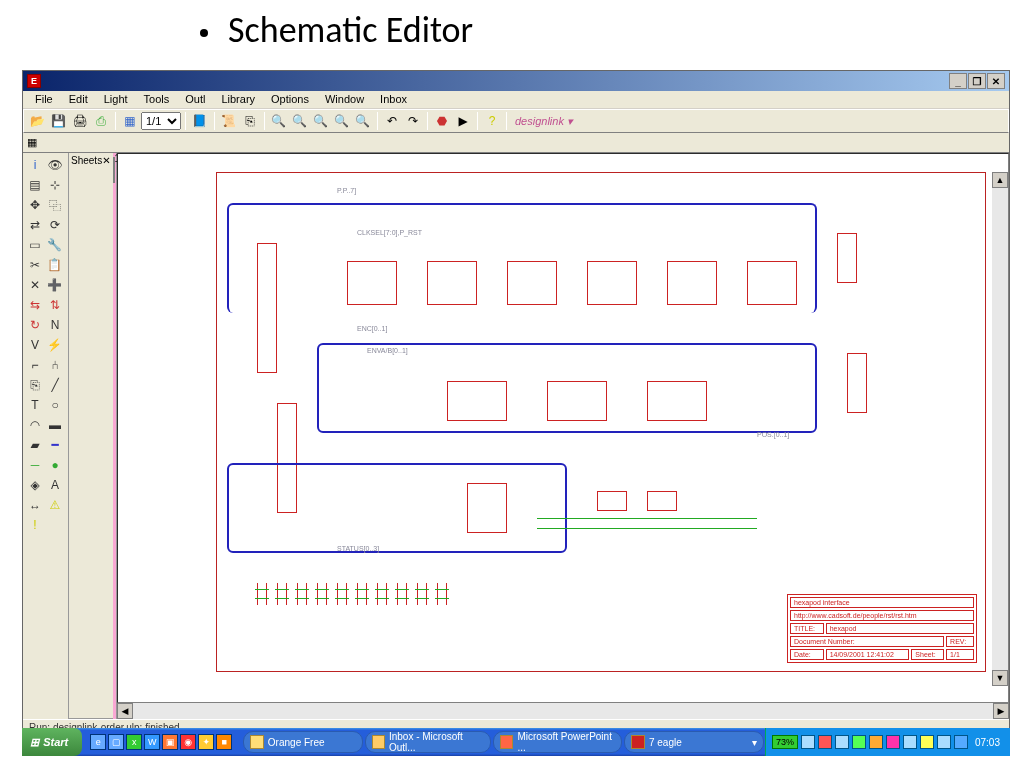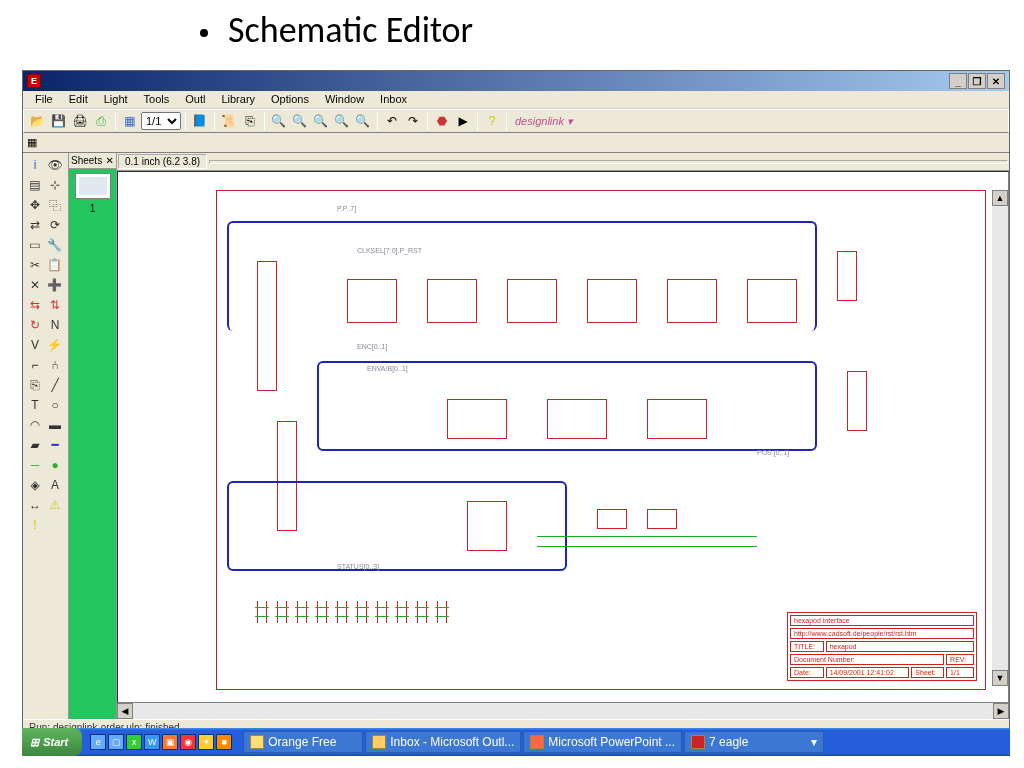--- a/index.html
+++ b/index.html
@@ -15,40 +15,40 @@
   .menubar span { padding:2px 8px; cursor:default; }
   .toolbar { height: 24px; background:#ece9d8; border:1px solid #fff; border-bottom-color:#808080; display:flex; align-items:center; padding:1px 4px; gap:1px;}
   .toolbar .tbtn { width:20px; height:20px; border:1px solid transparent; display:inline-flex; align-items:center; justify-content:center; font-size:12px; cursor:pointer;}
   .toolbar .sep { width:1px; height:18px; background:#808080; margin:0 3px; border-right:1px solid #fff;}
   .toolbar select { font-size:11px; height:18px; width:40px; }
   .dlink { color:#c05090; font-style:italic; font-size:11px; padding:0 4px;}
   .toolbar2 { height: 20px; background:#ece9d8; border-bottom:1px solid #808080; display:flex; align-items:center; padding:1px 4px;}
   .workrow { flex:1; display:flex; overflow:hidden;}
   .lefttools { width:46px; background:#ece9d8; border-right:1px solid #999; display:flex; flex-wrap:wrap; align-content:flex-start; padding:2px; gap:0;}
   .lefttools .lt { width:20px; height:20px; border:1px solid transparent; display:inline-flex; align-items:center; justify-content:center; font-size:12px; cursor:pointer; color:#333;}
-  .sheetspanel { width:48px; background:#22c55e; border-right:1px solid #999; display:flex; flex-direction:column;}
+  .sheetspanel { width:48px; background:#f9a8d4; border-right:1px solid #999; display:flex; flex-direction:row;}
   .sheetstitle { font-size:10px; padding:2px; background:#ece9d8; border-bottom:1px solid #999; display:flex; justify-content:space-between;}
   .sheet-thumb { width:36px; height:26px; margin:4px auto; background:#fff; border:1px solid #808080; position:relative;}
   .sheet-thumb::after { content:""; position:absolute; inset:3px; background:linear-gradient(#e0e8f0,#e0e8f0);}
   .sheet-num { text-align:center; font-size:10px; }
   .canvas-area { flex:1; display:flex; flex-direction:column; background:#ece9d8;}
   .coord-bar { height:18px; background:#ece9d8; border-bottom:1px solid #999; display:flex; align-items:center; font-size:10px;}
   .coord-bar .cell { border:1px inset #fff; padding:1px 6px; margin:1px; background:#ece9d8;}
   .canvas-scroll { flex:1; background:#fff; position:relative; overflow:hidden; border:1px inset #808080; margin:0;}
   .hscroll { height:16px; background:#ece9d8; display:flex;}
   .hscroll .sarrow, .vscroll .sarrow { width:16px; height:16px; background:#d4d0c8; border:1px solid #808080; display:inline-flex; align-items:center; justify-content:center; font-size:9px;}
   .hscroll .strack { flex:1; background:#e8e8e8; }
   .vscroll { position:absolute; right:0; top:18px; bottom:16px; width:16px; background:#e8e8e8; display:flex; flex-direction:column;}
   .vscroll .strack { flex:1; }
   .statusbar { height:18px; background:#ece9d8; border-top:1px solid #fff; padding:2px 6px; font-size:10px; color:#333;}
   .taskbar { position:absolute; left:22px; bottom:12px; width:988px; height:28px; background:linear-gradient(#3e95e6,#245edb 8%,#245edb 92%,#1941a5); display:flex; align-items:center; font-size:11px; color:#fff;}
   .start-btn { height:28px; padding:0 14px 0 8px; background:linear-gradient(#5fb45f,#3c873c); font-weight:bold; font-style:italic; display:flex; align-items:center; border-radius:0 8px 8px 0; margin-right:4px;}
   .qicons { display:flex; gap:2px; padding:0 4px;}
   .qicons .qi { width:16px; height:16px; background:#6af; border:1px solid #037; font-size:9px; display:flex; align-items:center; justify-content:center;}
-  .taskbtn { height:22px; background:#3b77d3; border:1px solid #2a5bb0; margin:0 1px; padding:0 6px; display:flex; align-items:center; gap:4px; min-width:120px; font-size:12px; border-radius:2px;}
+  .taskbtn { height:22px; background:#3b77d3; border:1px solid #2a5bb0; margin:0 1px; padding:0 6px; display:flex; align-items:center; gap:4px; min-width:120px; font-size:10px; border-radius:10px;}
   .taskbtn .tico { width:14px; height:14px; background:#fd7; border:1px solid #a83;}
   .tray { margin-left:auto; height:28px; background:#1290e9; display:flex; align-items:center; padding:0 6px; gap:3px; border-left:1px solid #0a5;}
   .tray .ti { width:14px; height:14px; background:#adf; border:1px solid #058; font-size:8px;}
   .batt { background:#3c3; color:#000; font-size:9px; padding:1px 3px; border:1px solid #070;}
   .clock { font-size:10px; padding:0 4px; }
 
   
   .sch-frame { position:absolute; left:98px; top:18px; width:770px; height:500px; border:1px solid #b22;}
   .bus { position:absolute; border:2px solid #22b; border-radius:6px; }
   .chip { position:absolute; border:1px solid #c22; background:#fff;}
@@ -169,24 +169,20 @@
     <div class="sheetspanel">
       <div class="sheetstitle">
         <span>Sheets</span>
         <span>✕</span>
       </div>
       <div class="sheet-thumb"></div>
       <div class="sheet-num">1</div>
     </div>
 
     <div class="canvas-area">
-      <div class="coord-bar">
-        <span class="cell">0.1 inch (6.2 3.8)</span>
-        <span class="cell" style="flex:1"></span>
-      </div>
       <div class="canvas-scroll">
         <div class="sch-frame">
 
           <div class="bus" style="left:10px; top:30px; width:590px; height:110px; border-bottom:none;"></div>
           <div class="netlabel" style="left:120px; top:14px">P.P..7]</div>
           <div class="netlabel" style="left:140px; top:56px">CLKSEL[7:0],P_RST</div>
           <div class="netlabel" style="left:140px; top:152px">ENC[0..1]</div>
           <div class="chip big" style="left:40px; top:70px; height:130px;"></div>
           <div class="chip" style="left:130px; top:88px; width:50px; height:44px;"></div>
           <div class="chip" style="left:210px; top:88px; width:50px; height:44px;"></div>
@@ -294,13 +290,27 @@
     </div>
   <div class="taskbtn">
       <span class="tico" style="background:#f64"></span>
       <span>Microsoft PowerPoint ...</span>
     </div>
   <div class="taskbtn" style="min-width:140px">
       <span class="tico" style="background:#c22"></span>
       <span>7 eagle</span>
       <span style="margin-left:auto">▾</span>
     </div>
+  <div class="tray">
+    <span class="batt">73%</span>
+    <span class="ti"></span>
+    <span class="ti" style="background:#f55"></span>
+    <span class="ti"></span>
+    <span class="ti" style="background:#5f5"></span>
+    <span class="ti" style="background:#fa3"></span>
+    <span class="ti" style="background:#f3a"></span>
+    <span class="ti"></span>
+    <span class="ti" style="background:#ff5"></span>
+    <span class="ti"></span>
+    <span class="ti" style="background:#5af"></span>
+    <span class="clock">07:03</span>
+  </div>
 </div>
 
 </body></html>

